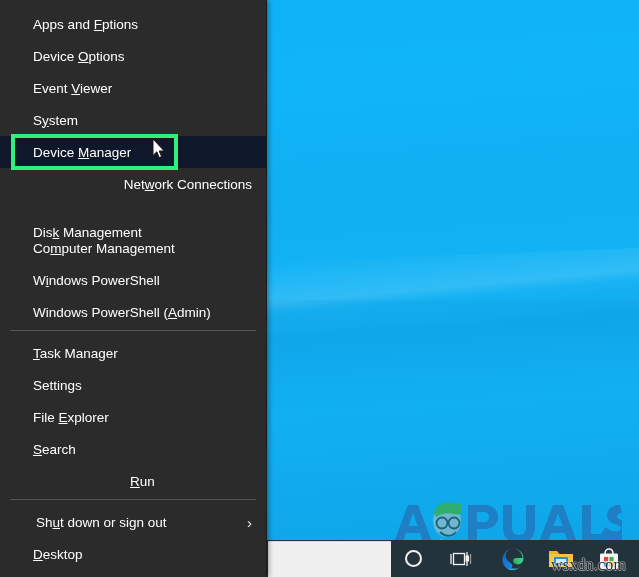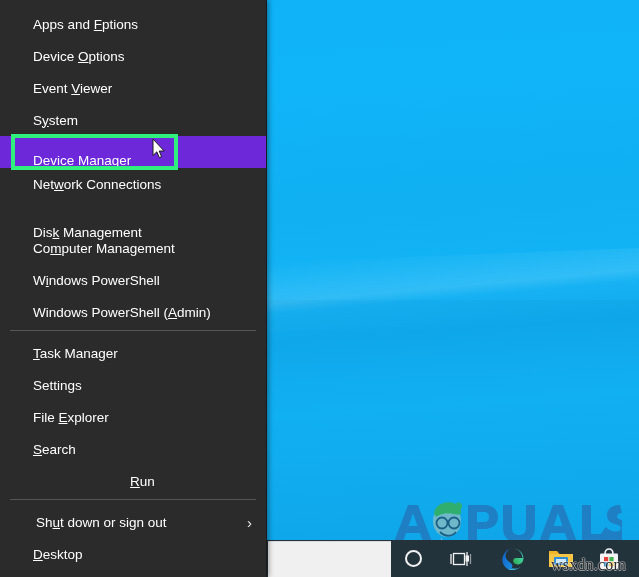--- a/index.html
+++ b/index.html
@@ -134,22 +134,21 @@
     font-size: 13.5px;
     box-sizing: border-box;
     padding-left: 33px;
     padding-right: 14px;
     white-space: nowrap;
   }
   .menu-item .label {
     flex: 1;
   }
   .menu-item.highlighted {
-    background: #6d28d9;
-    align-items: flex-end;
+    background: #0f172a;
   }
   .menu-item .accel {
     text-decoration: underline;
     text-underline-offset: 1px;
   }
   .submenu-chevron {
     font-size: 15px;
     color: #e8e8e8;
     line-height: 1;
     margin-left: 8px;
@@ -294,21 +293,21 @@
     </div>
 
     <div class="menu-item" style="top:104px;">
       <span class="label"><span>S</span><span class="accel">y</span><span>stem</span></span>
     </div>
 
     <div class="menu-item highlighted" style="top:136px;">
       <span class="label"><span>Device </span><span class="accel">M</span><span>anager</span></span>
     </div>
 
-    <div class="menu-item" style="top:168px;">
+    <div class="menu-item" style="top:168px;text-align:right;">
       <span class="label"><span>Net</span><span class="accel">w</span><span>ork Connections</span></span>
     </div>
 
     <div class="menu-item" style="top:216px;">
       <span class="label"><span>Dis</span><span class="accel">k</span><span> Management</span></span>
     </div>
 
     <div class="menu-item" style="top:232px;">
       <span class="label"><span>Co</span><span class="accel">m</span><span>puter Management</span></span>
     </div>

